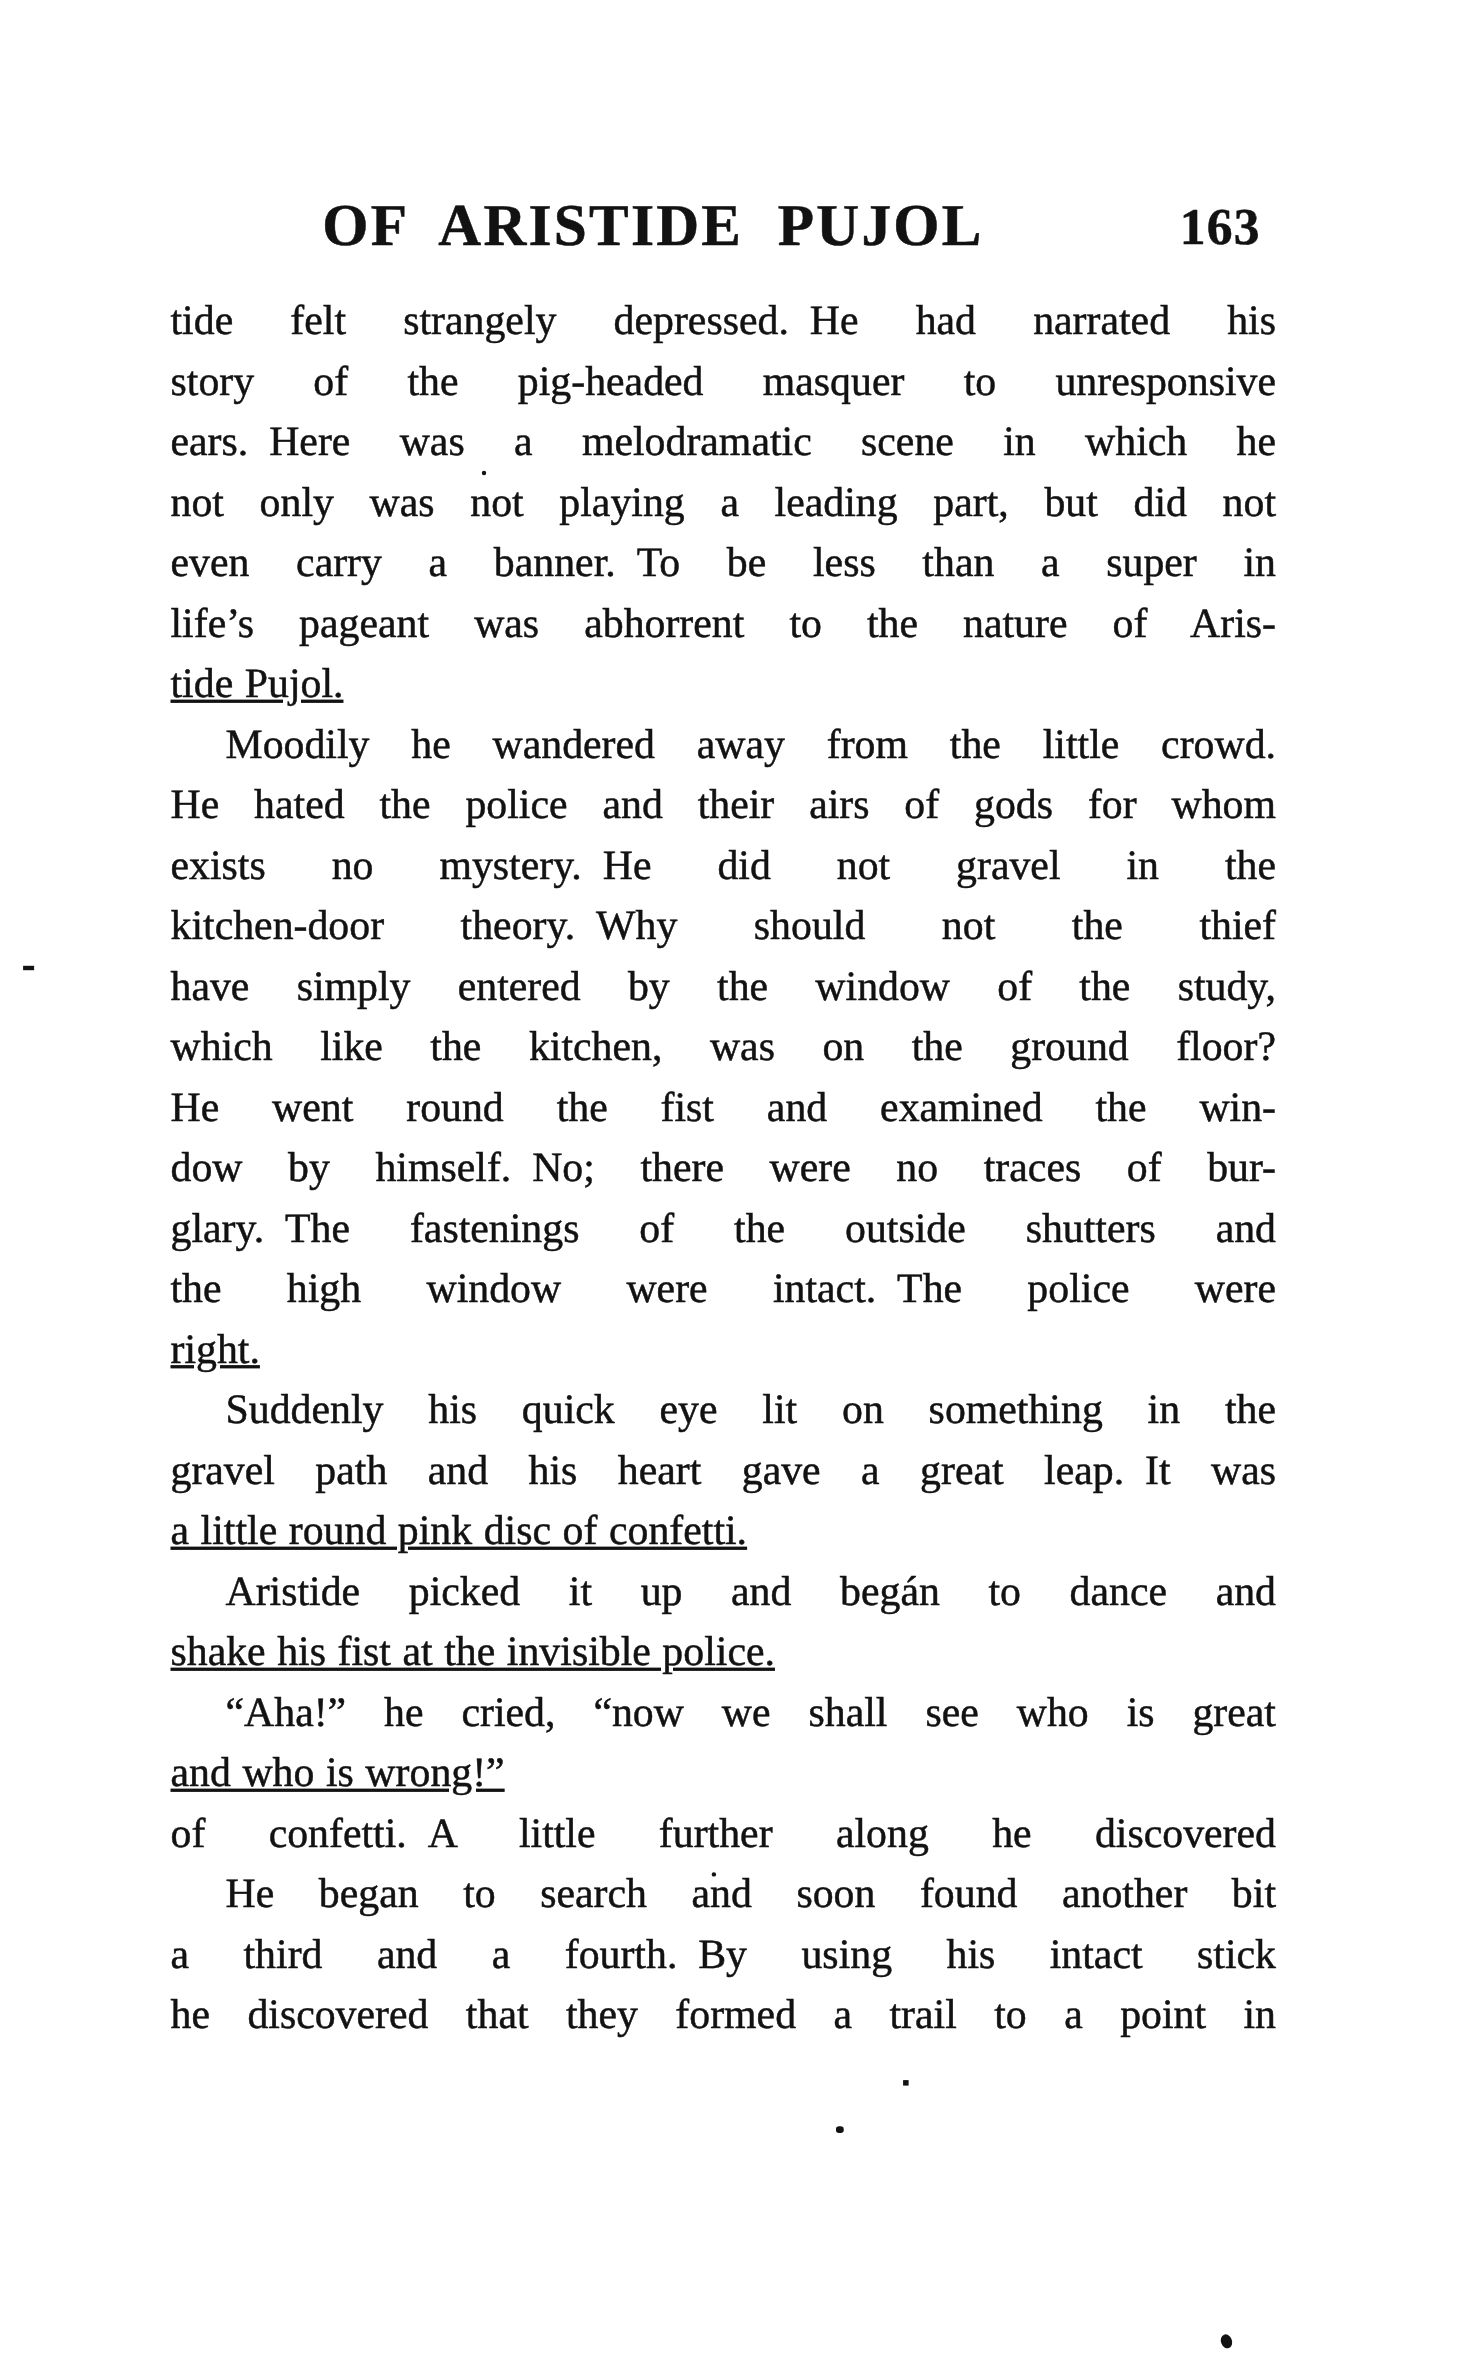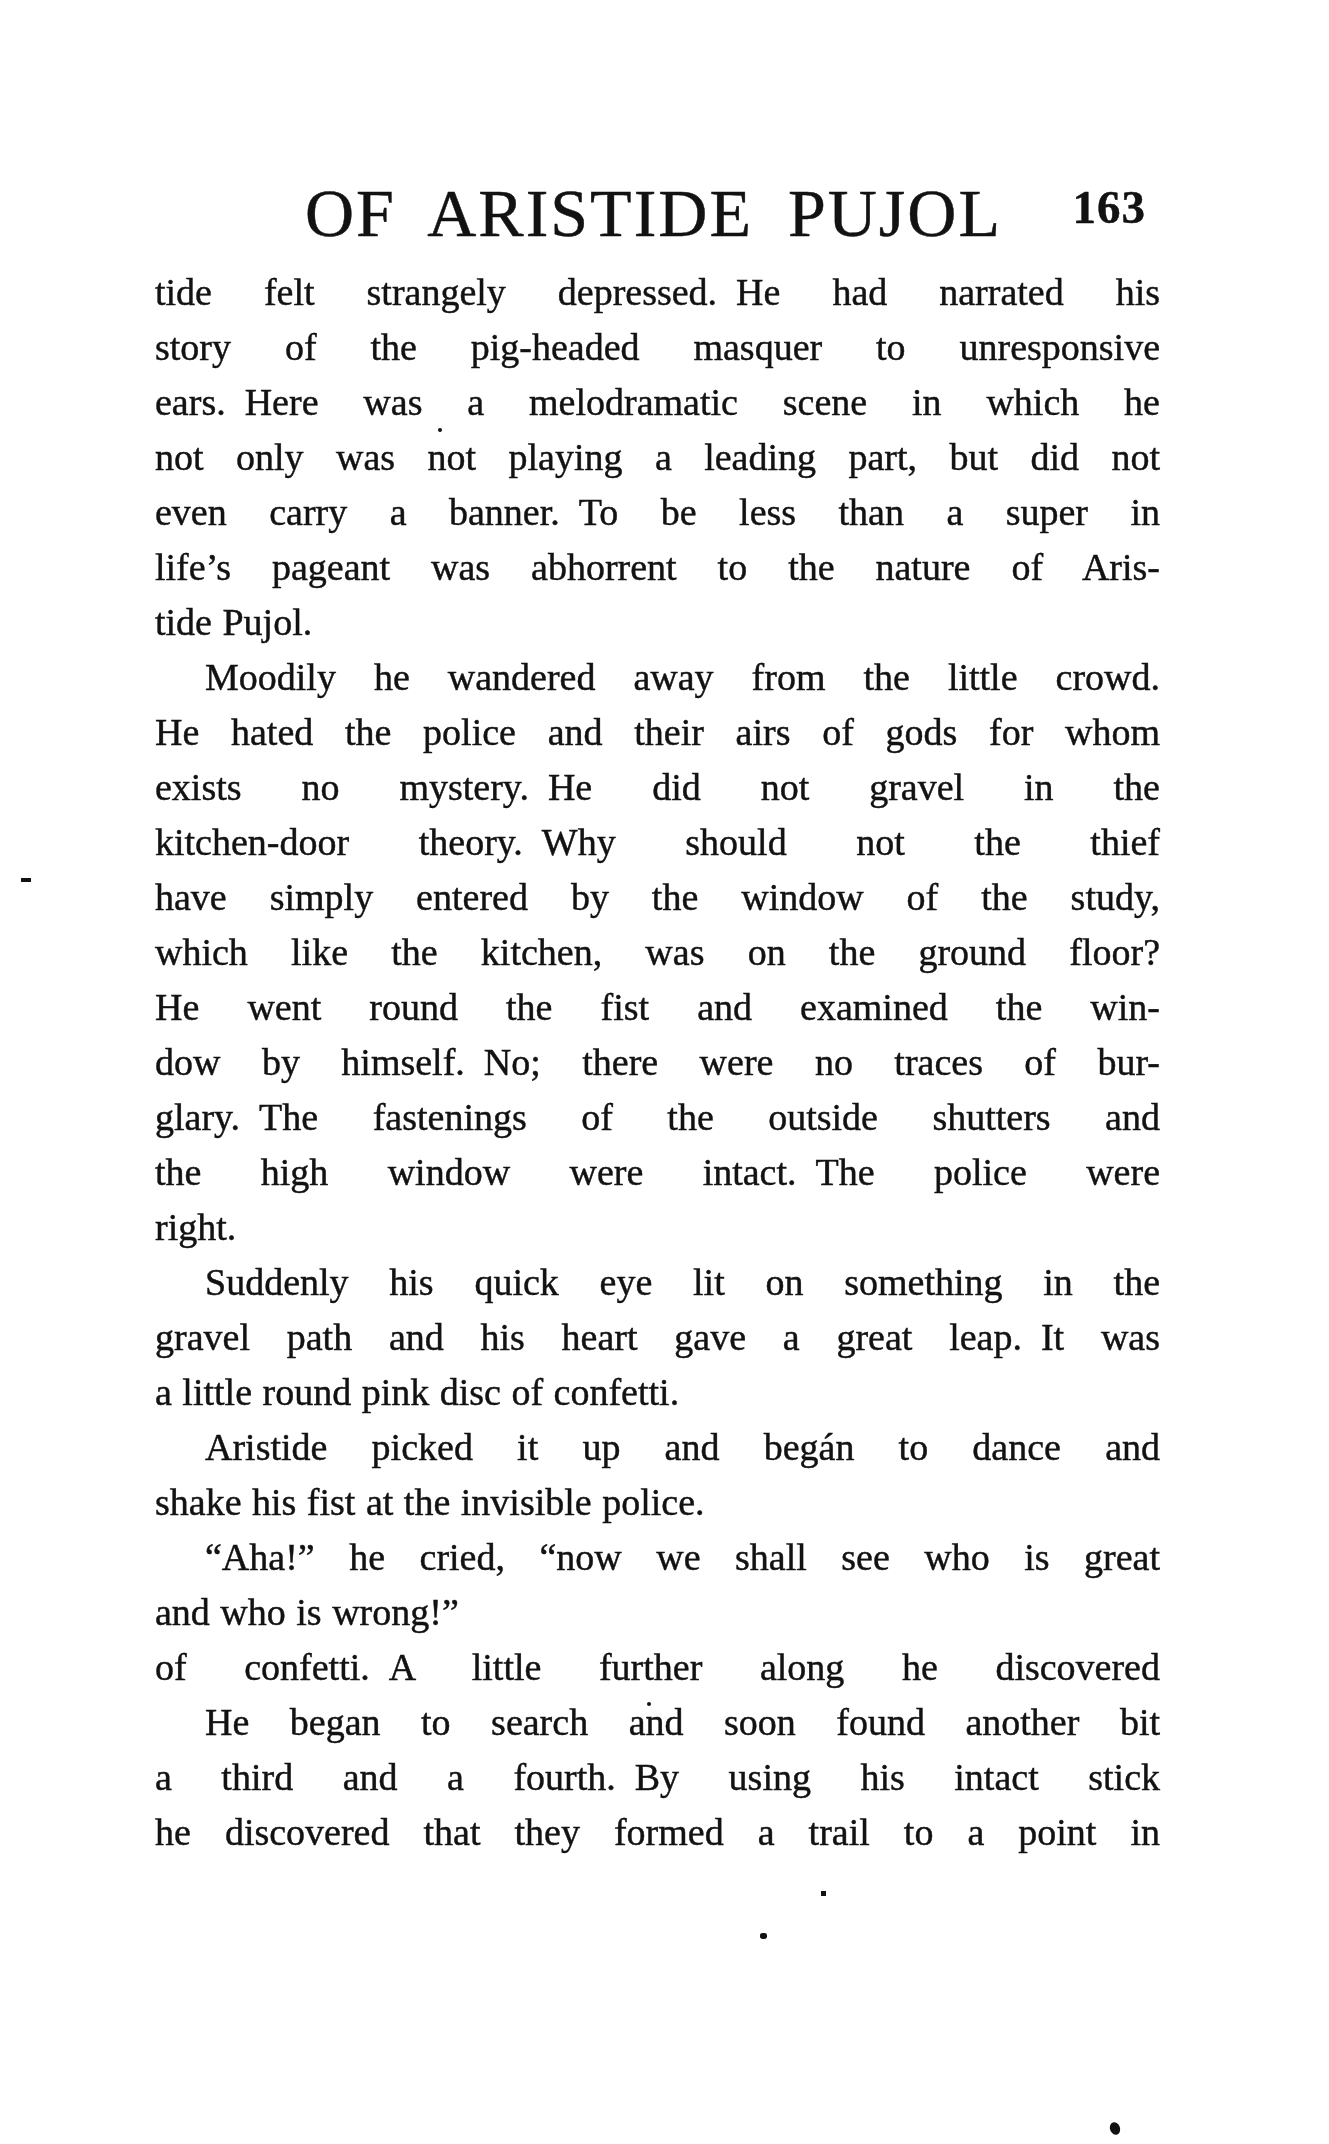--- a/index.html
+++ b/index.html
@@ -20,24 +20,24 @@
   
   #running-header {
     position: absolute;
     top: 174px;
     left: 155px;
     width: 1005px;
     height: 60px;
   }
   #header-title {
     position: absolute;
-    left: 150px;
+    left: 138px;
     top: 0;
-    font-size: 68px;
-    font-weight: normal;
+    font-size: 54px;
+    font-weight: bold;
     letter-spacing: 2px;
     word-spacing: 16px;
     white-space: nowrap;
   }
   #page-number {
     position: absolute;
     right: 14px;
     top: 6px;
     font-size: 47px;
     font-weight: bold;
@@ -56,20 +56,21 @@
     font-size: 38px;
     line-height: 55px;
     word-spacing: 1px;
     text-align: justify;
     text-align-last: justify;
     text-justify: inter-word;
     white-space: normal;
   }
   .line.noj {
     text-align-last: left;
+    text-decoration: underline;
   }
   .line.indent {
     padding-left: 50px;
   }
   
   .speck {
     position: absolute;
     background: #121212;
   }
   #speck-1 { left: 21px;   top: 878px;  width: 10px; height: 4px;  }

